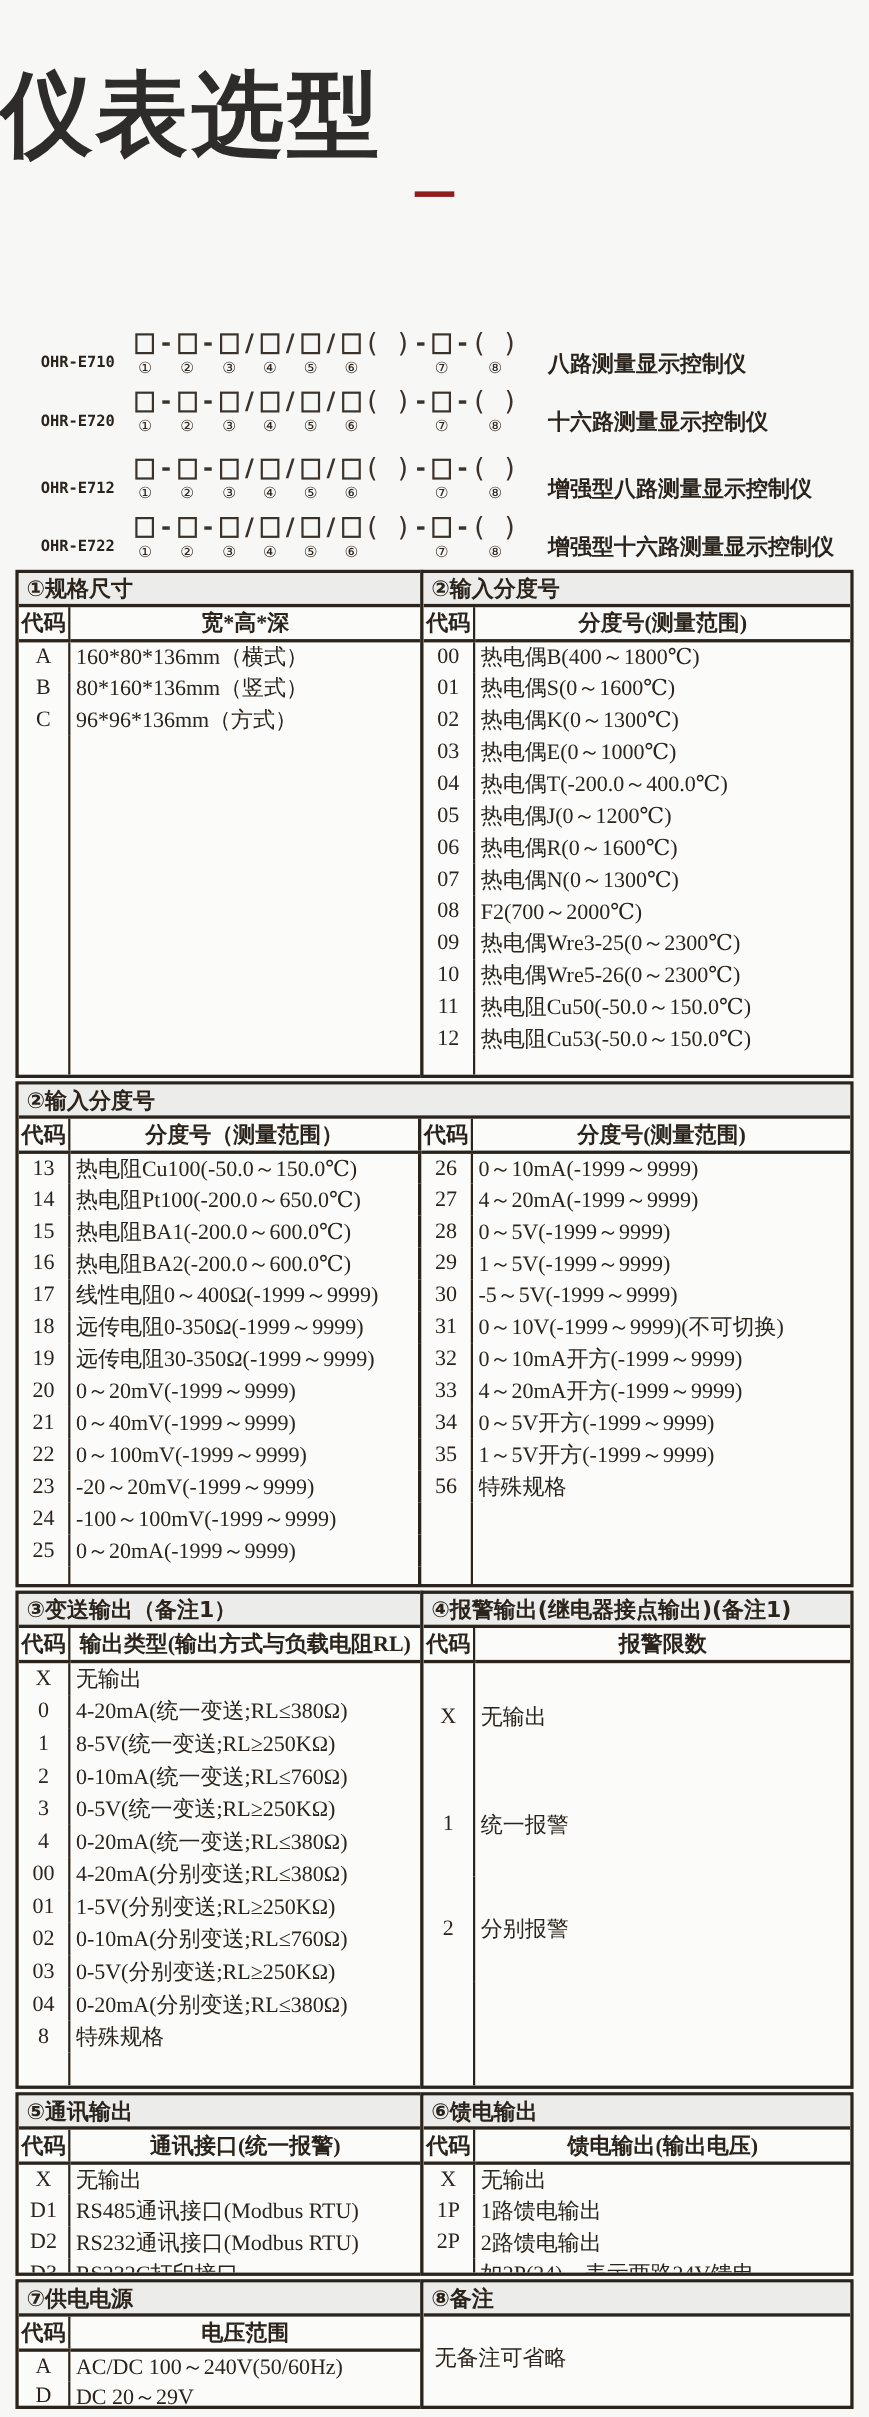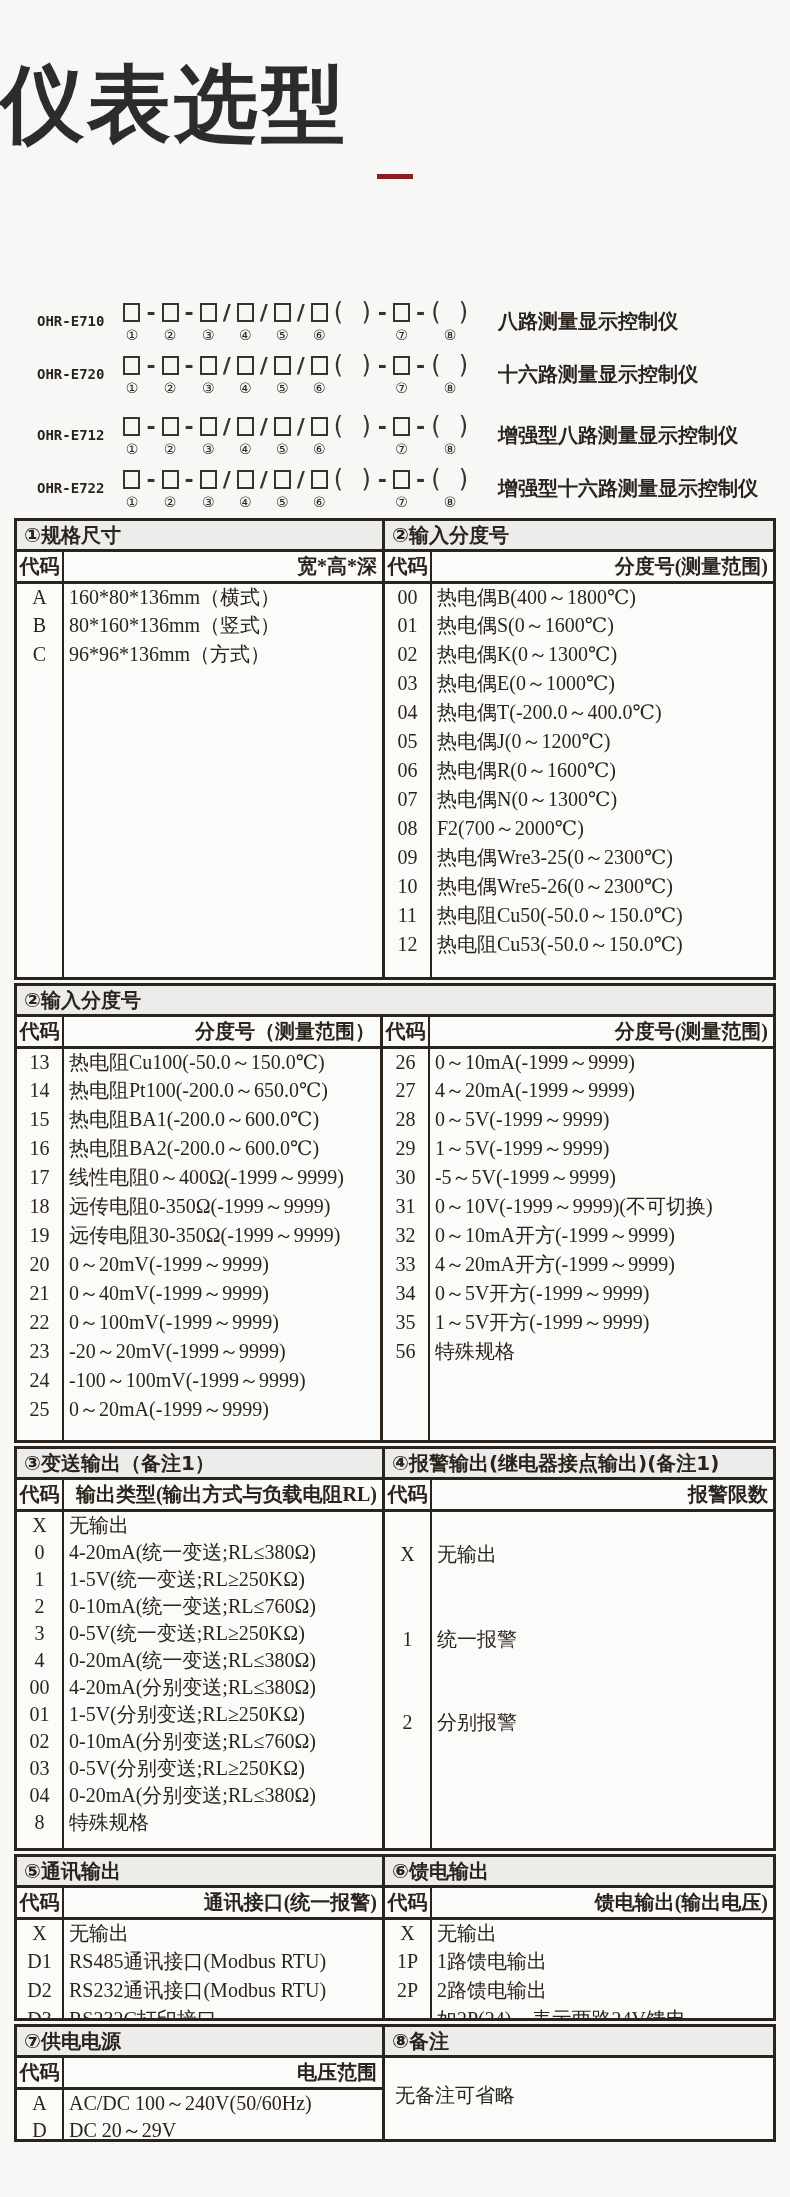--- a/index.html
+++ b/index.html
@@ -6,50 +6,50 @@
   html,body { background:#f7f7f6; }
   body { width:790px; font-family:"DejaVu Sans", sans-serif; color:#2b241d; }
   .page { width:790px; height:2197px; overflow:hidden; position:relative; }
 
   .title { text-align:left; font-family:"DejaVu Sans", sans-serif; font-weight:bold;
            font-size:84px; line-height:1; padding-top:62px; color:#2e2c2b; letter-spacing:3px; }
   .title-dash { width:36px; height:5px; background:#8e1d1d; margin:28px auto 0; }
 
   
   .models { margin:118px 0 0 37px; }
-  .model-row { display:flex; align-items:center; margin-bottom:5px; }
+  .model-row { display:flex; align-items:flex-end; margin-bottom:5px; }
   .model-row.gap-above { margin-top:13px; }
   .model-name { font-family:"DejaVu Sans Mono", monospace; font-weight:bold; font-size:14px;
                 line-height:30px; margin-right:16px; letter-spacing:0; white-space:nowrap; }
   .code-slots { display:inline-flex; align-items:flex-start; }
   .slot { display:inline-flex; flex-direction:column; align-items:center; }
   .slot-top { height:30px; display:flex; align-items:center; font-size:22px; color:#3a332c; }
   .slot-top.sep { padding:0 3px; font-weight:bold; white-space:pre; }
   .slot-top.paren { font-size:24px; font-weight:normal; letter-spacing:1px; }
   .box { width:17px; height:19px; border:2px solid #3a332c; display:inline-block; margin:0 3px; background:transparent; }
   .slot-bot { font-size:14px; height:18px; line-height:17px; color:#2b241d; }
   .model-desc { font-size:20px; font-weight:bold; line-height:30px; margin-left:26px; white-space:nowrap; }
 
   
   .blocks { margin:6px 14px 0; }
   .block-row { display:flex; align-items:stretch; margin-bottom:3px; }
   .tbl { border:3px solid #2b241d; background:#fbfbf9; display:flex; flex-direction:column; overflow:hidden; }
   .block-row .tbl + .tbl { margin-left:-3px; }
   .w-left { width:371px; }
   .w-right { width:394px; }
   .full { width:762px; margin-bottom:3px; }
-  .row1 { height:462px; } .row2 { height:460px; } .row3 { height:405px; }
+  .row1 { height:462px; } .row2 { height:460px; } .row3 { height:453px; }
   .row4 { height:167px; } .row5 { height:118px; }
 
   .tbl-title { background:#ececea; border-bottom:3px solid #2b241d; height:31px; line-height:29px;
                font-size:20px; font-weight:bold; padding:0 7px; white-space:nowrap;
                font-family:"DejaVu Sans", sans-serif; }
   .tbl table { border-collapse:collapse; width:100%; height:100%; table-layout:fixed;
                font-family:"Liberation Serif", "DejaVu Serif", serif; font-size:20px; flex:1 1 auto; }
-  .tbl th { font-weight:bold; text-align:right; border-bottom:3px solid #2b241d; height:30px;
+  .tbl th { font-weight:bold; text-align:center; border-bottom:3px solid #2b241d; height:30px;
             padding:0 5px; font-size:20px; white-space:nowrap; }
   .tbl td { height:29px; padding:0 5px; vertical-align:middle; white-space:nowrap; }
   .row3 .tbl td { height:27px; }
   .row5 .tbl td { height:26px; }
   th.code-col, td.code-col { width:46px; border-right:2px solid #2b241d; text-align:center; padding:0 2px; }
   tr.filler td { height:auto; }
 
   .split { display:flex; flex:1 1 auto; min-height:0; }
   .split table { height:100%; }
   .split table.sub-left { width:48.4%; border-right:3px solid #2b241d; }
@@ -652,21 +652,21 @@
               <tr>
                 <td class="code-col">X</td>
                 <td>无输出</td>
               </tr>
               <tr>
                 <td class="code-col">0</td>
                 <td>4-20mA(统一变送;RL≤380Ω)</td>
               </tr>
               <tr>
                 <td class="code-col">1</td>
-                <td>1-5V(统一变送;RL≥250KΩ)</td>
+                <td>8-5V(统一变送;RL≥250KΩ)</td>
               </tr>
               <tr>
                 <td class="code-col">2</td>
                 <td>0-10mA(统一变送;RL≤760Ω)</td>
               </tr>
               <tr>
                 <td class="code-col">3</td>
                 <td>0-5V(统一变送;RL≥250KΩ)</td>
               </tr>
               <tr>

